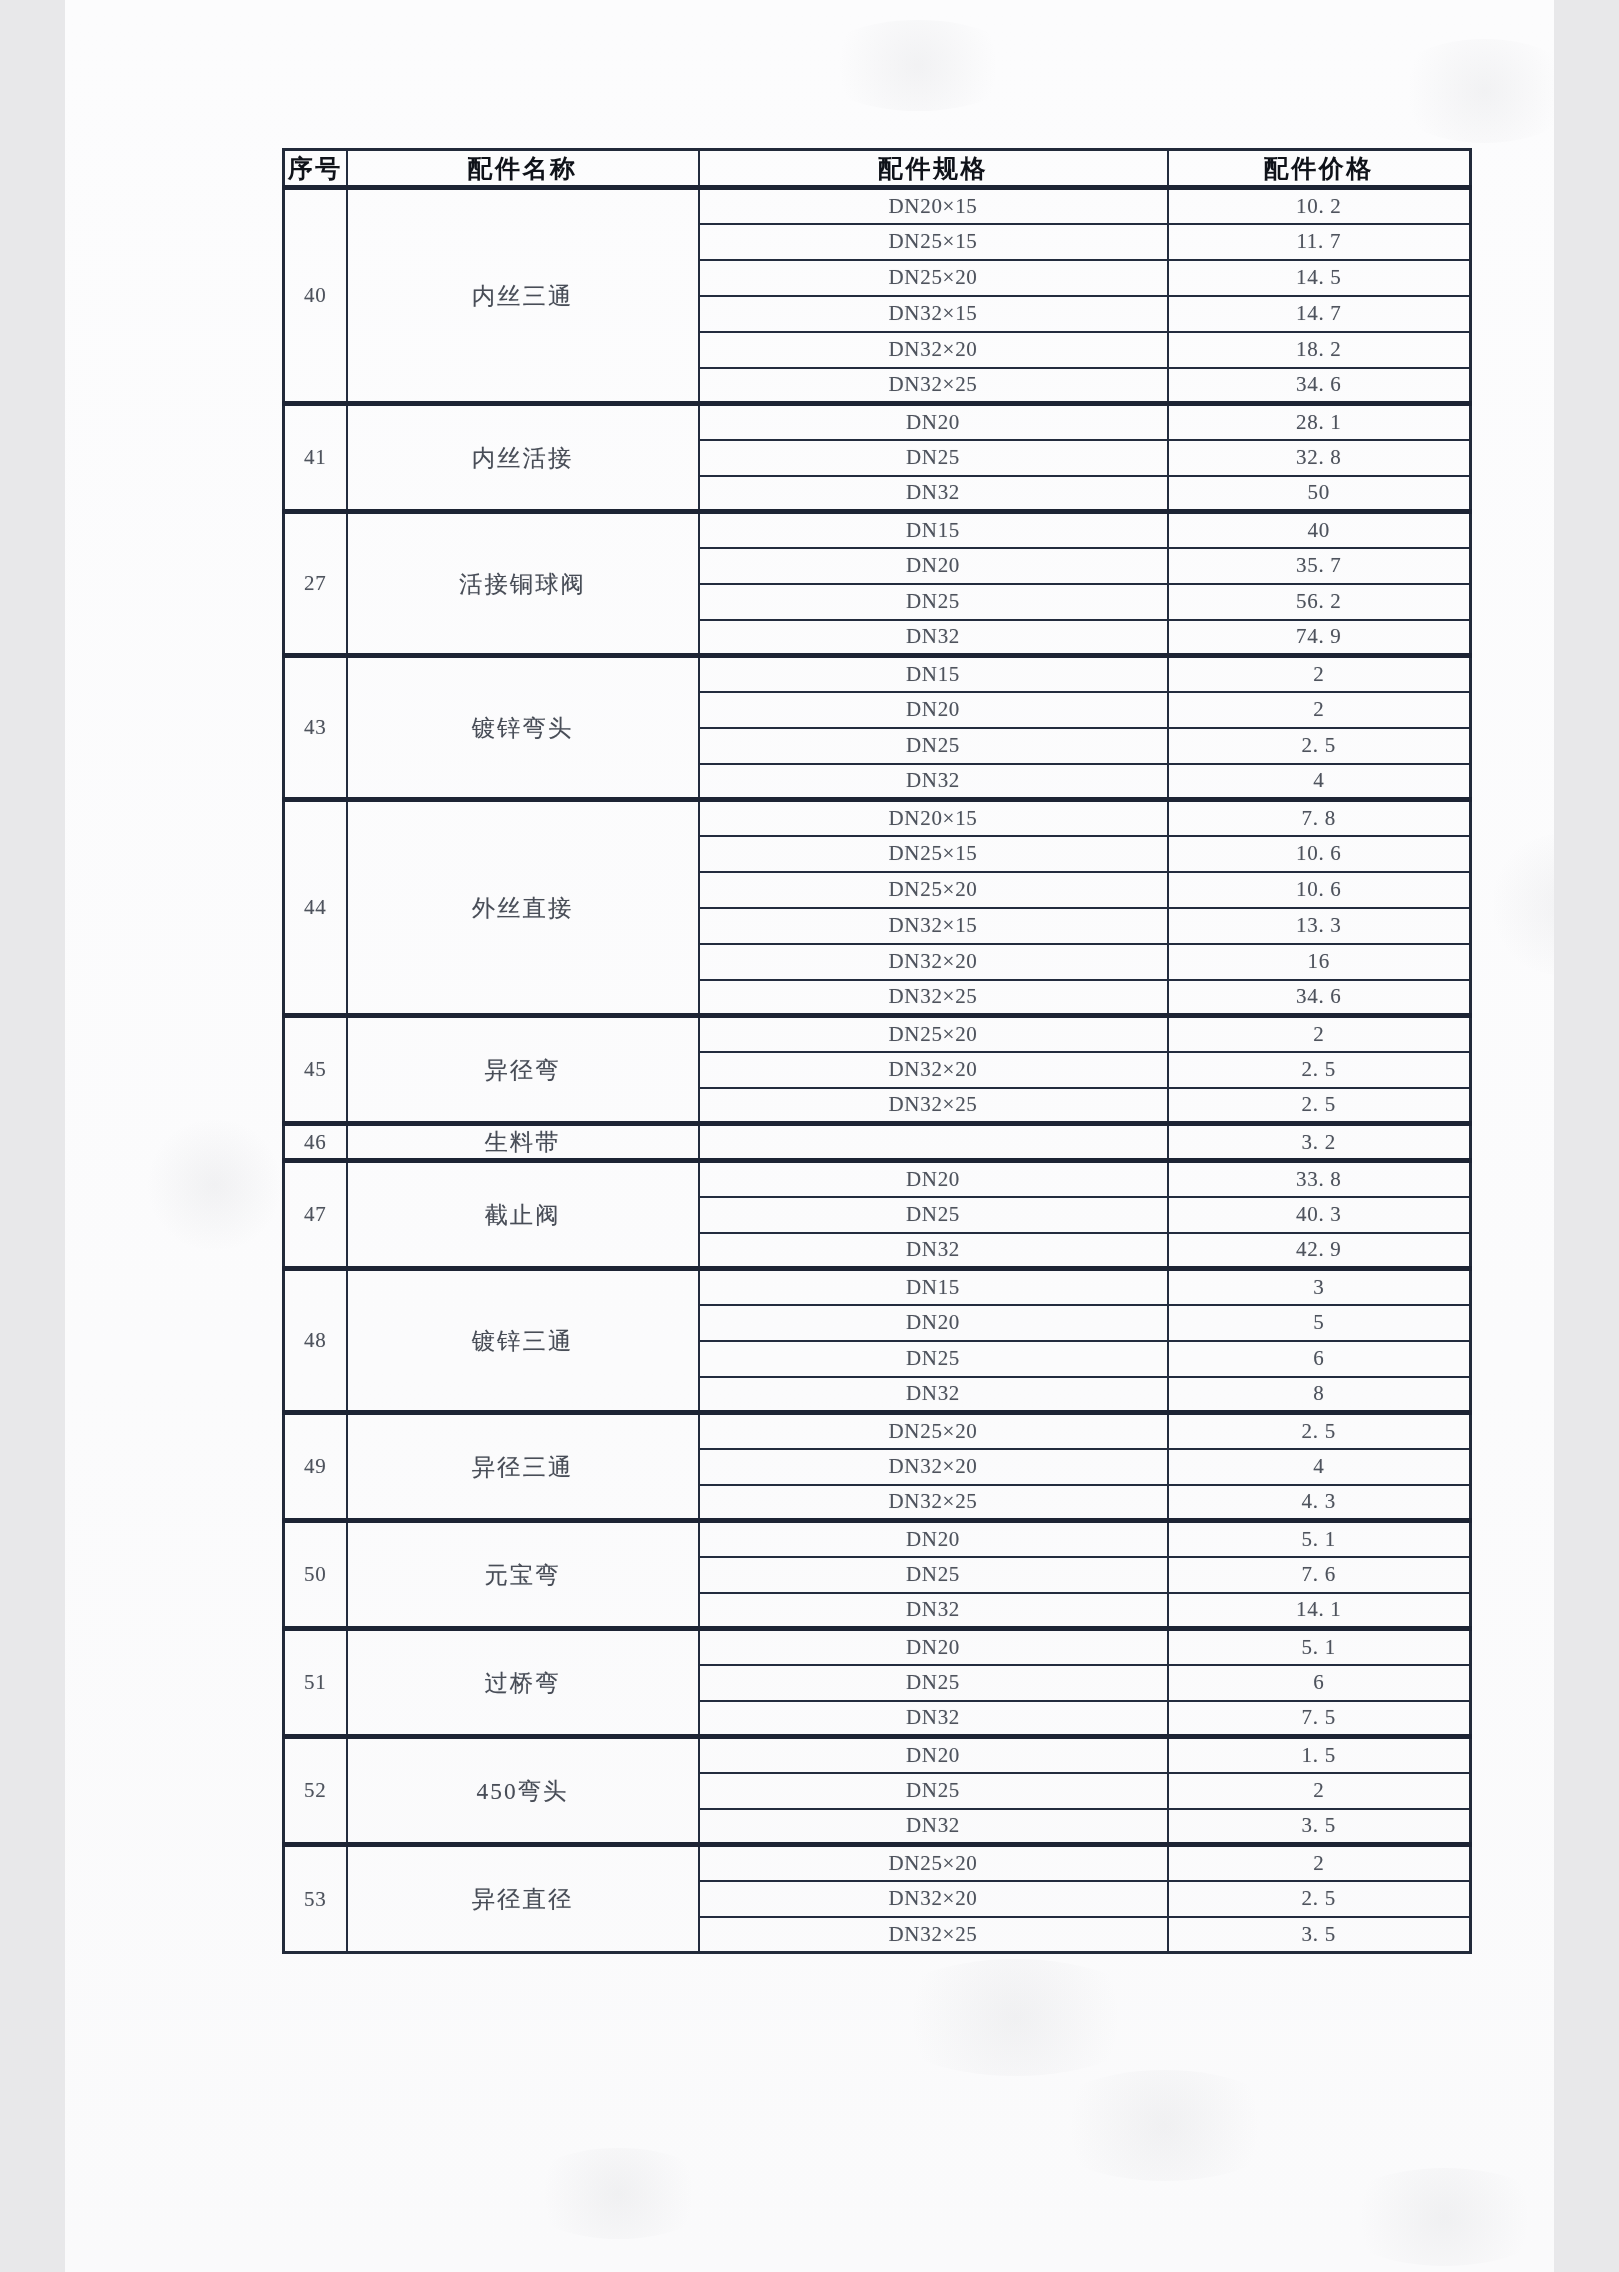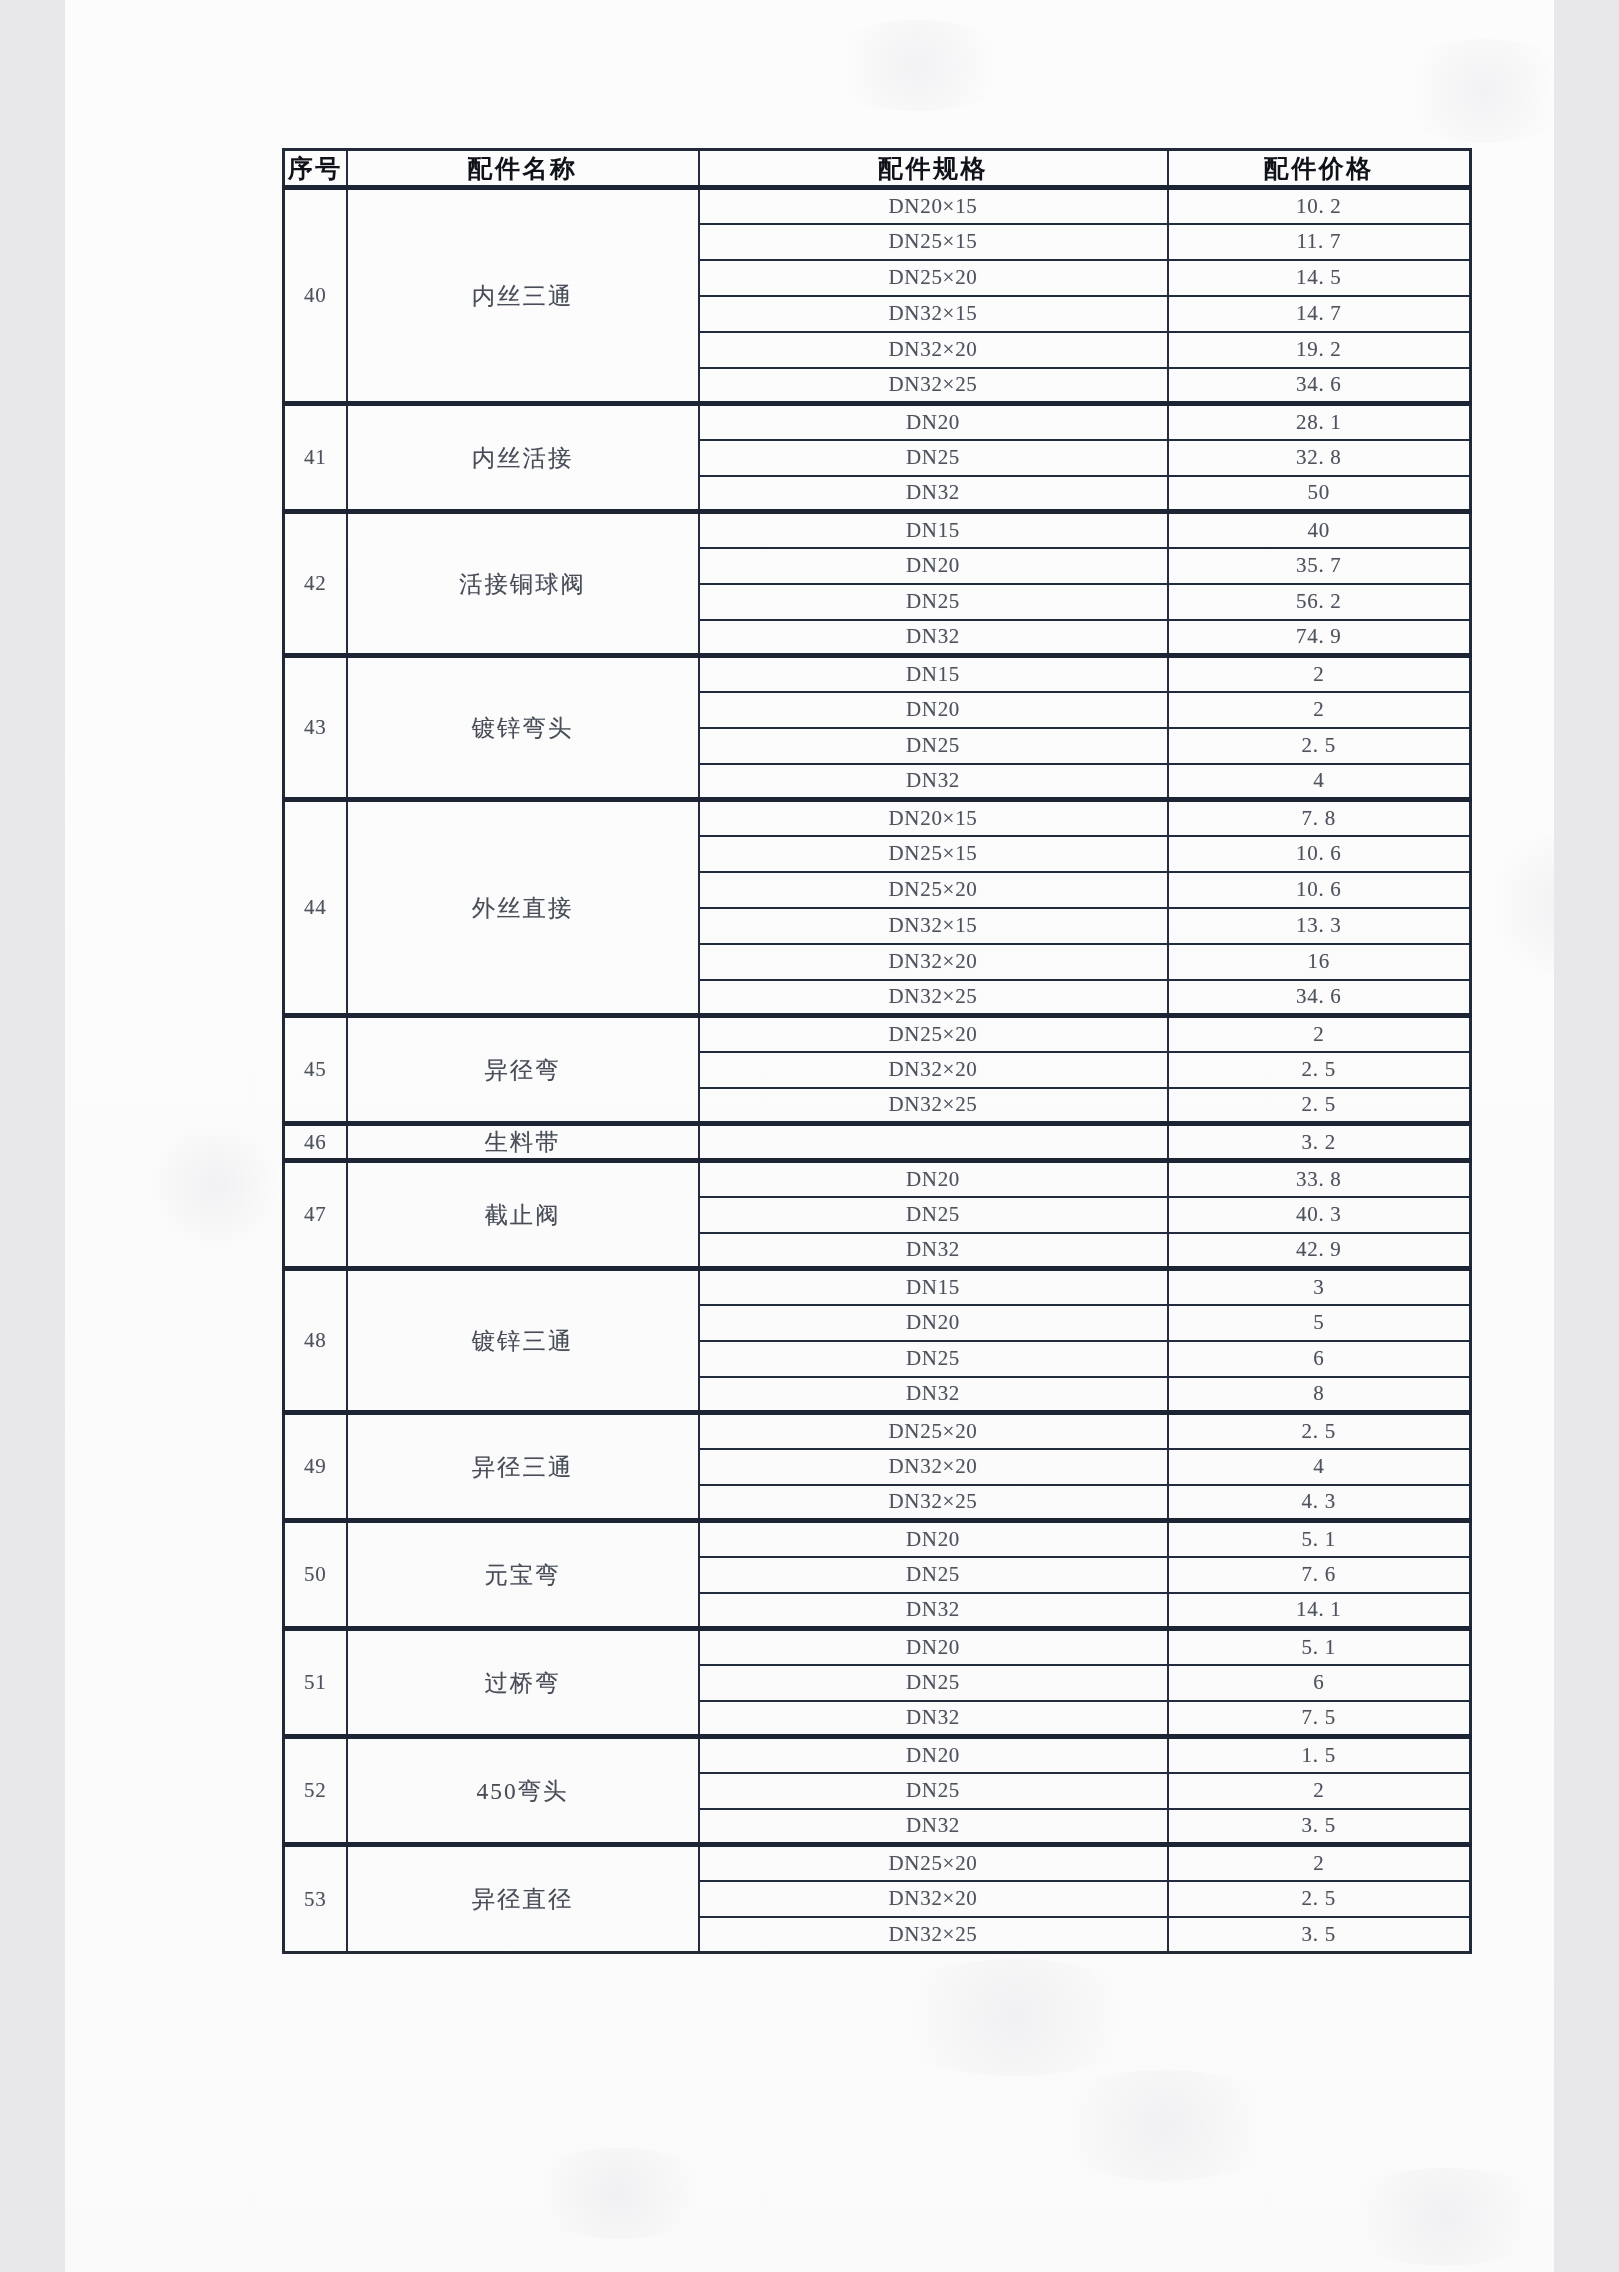--- a/index.html
+++ b/index.html
@@ -110,42 +110,42 @@
         <tr>
           <td class="spec-cell">DN25×20</td>
           <td class="price-cell">14. 5</td>
         </tr>
         <tr>
           <td class="spec-cell">DN32×15</td>
           <td class="price-cell">14. 7</td>
         </tr>
         <tr>
           <td class="spec-cell">DN32×20</td>
-          <td class="price-cell">19. 2</td>
+          <td class="price-cell">18. 2</td>
         </tr>
         <tr>
           <td class="spec-cell">DN32×25</td>
           <td class="price-cell">34. 6</td>
         </tr>
         <tr class="group-start">
           <td class="serial-cell" rowspan="3">41</td>
           <td class="name-cell" rowspan="3">内丝活接</td>
           <td class="spec-cell">DN20</td>
           <td class="price-cell">28. 1</td>
         </tr>
         <tr>
           <td class="spec-cell">DN25</td>
           <td class="price-cell">32. 8</td>
         </tr>
         <tr>
           <td class="spec-cell">DN32</td>
           <td class="price-cell">50</td>
         </tr>
         <tr class="group-start">
-          <td class="serial-cell" rowspan="4">42</td>
+          <td class="serial-cell" rowspan="4">27</td>
           <td class="name-cell" rowspan="4">活接铜球阀</td>
           <td class="spec-cell">DN15</td>
           <td class="price-cell">40</td>
         </tr>
         <tr>
           <td class="spec-cell">DN20</td>
           <td class="price-cell">35. 7</td>
         </tr>
         <tr>
           <td class="spec-cell">DN25</td>

